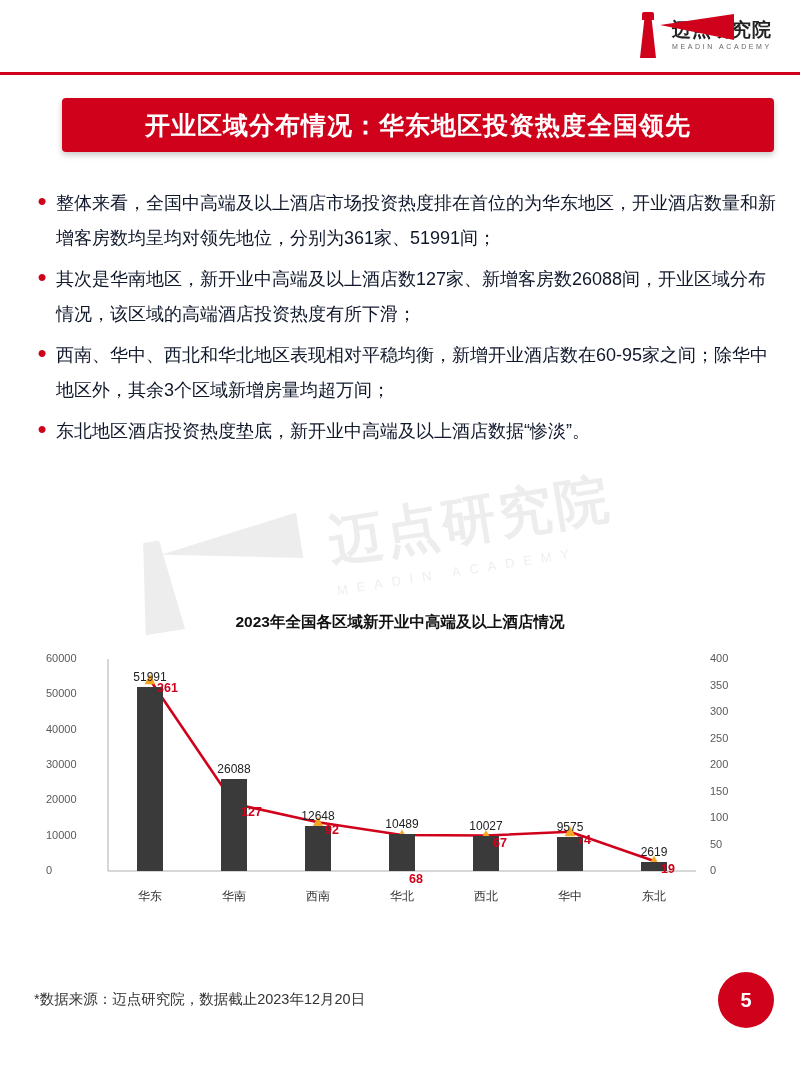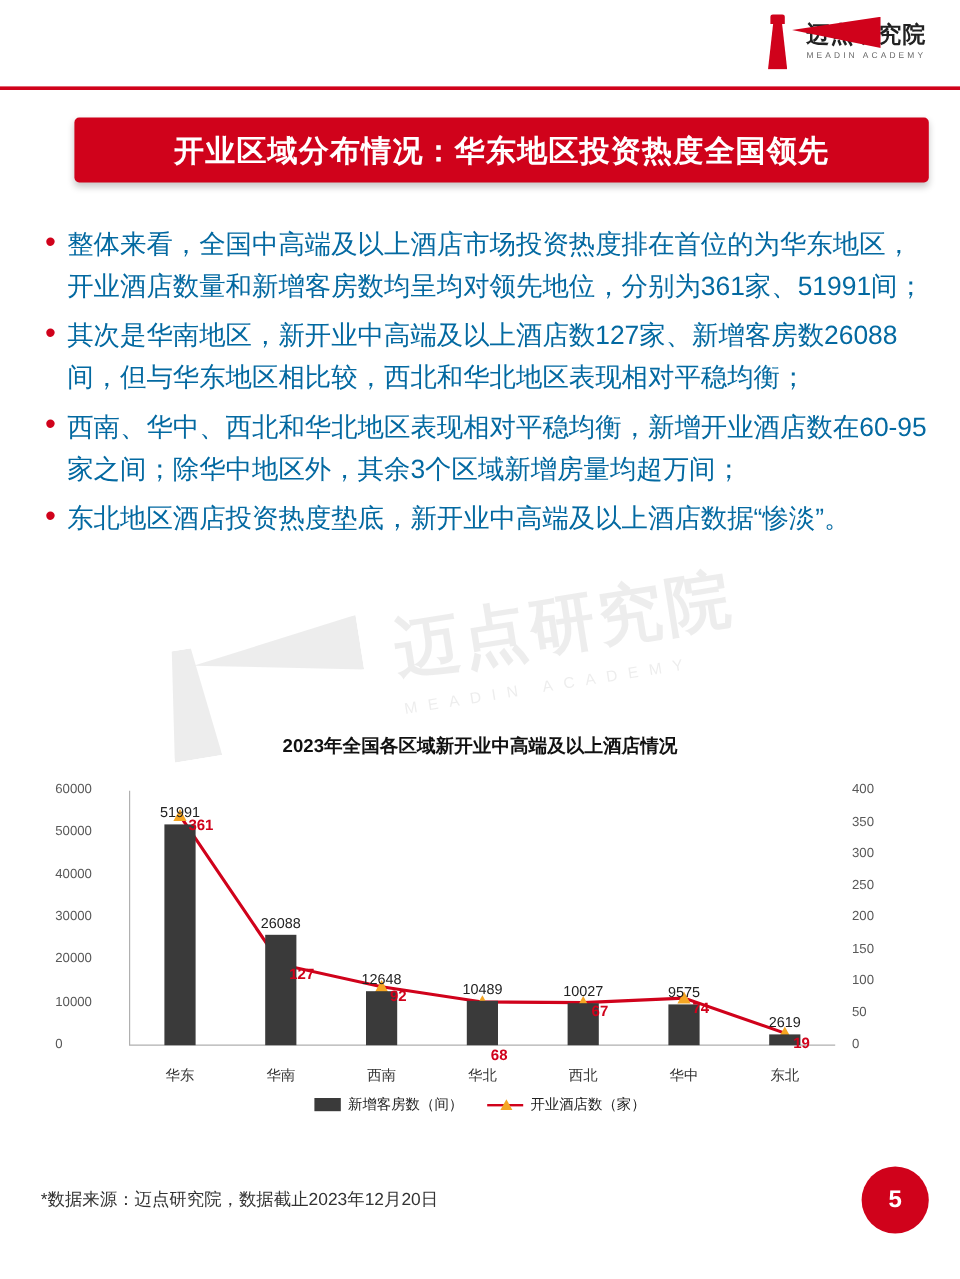--- a/index.html
+++ b/index.html
@@ -88,21 +88,21 @@
   }
   .bullet {
     display: flex; align-items: flex-start;
     margin-bottom: 6px;
   }
   .bullet-dot {
     color: #d0021b; font-size: 26px; line-height: 30px; width: 28px;
     flex: 0 0 28px; text-align: center;
   }
   .bullet-text {
-    font-size: 22px; line-height: 35px; color: #0369a1;
+    font-size: 18px; line-height: 35px; color: #0f172a;
     flex: 1;
   }
 
   
   .chart-wrap {
     position: absolute; left: 46px; top: 612px; width: 708px; height: 330px;
   }
   .chart-title {
     text-align: center; font-size: 15.5px; font-weight: bold; color: #111;
     margin-bottom: 10px;
@@ -196,21 +196,21 @@
   <span>开业区域分布情况：华东地区投资热度全国领先</span>
 </div>
 
 <div class="bullets">
   <div class="bullet">
     <div class="bullet-dot">•</div>
     <div class="bullet-text">整体来看，全国中高端及以上酒店市场投资热度排在首位的为华东地区，开业酒店数量和新增客房数均呈均对领先地位，分别为361家、51991间；</div>
   </div>
   <div class="bullet">
     <div class="bullet-dot">•</div>
-    <div class="bullet-text">其次是华南地区，新开业中高端及以上酒店数127家、新增客房数26088间，但与华东地区相比较，西北和华北地区表现相对平稳均衡；</div>
+    <div class="bullet-text">其次是华南地区，新开业中高端及以上酒店数127家、新增客房数26088间，开业区域分布情况，该区域的高端酒店投资热度有所下滑；</div>
   </div>
   <div class="bullet">
     <div class="bullet-dot">•</div>
     <div class="bullet-text">西南、华中、西北和华北地区表现相对平稳均衡，新增开业酒店数在60-95家之间；除华中地区外，其余3个区域新增房量均超万间；</div>
   </div>
   <div class="bullet">
     <div class="bullet-dot">•</div>
     <div class="bullet-text">东北地区酒店投资热度垫底，新开业中高端及以上酒店数据“惨淡”。</div>
   </div>
 </div>
@@ -267,26 +267,16 @@
       <div class="line-value" style="left: 447px; top: 193.49px;">67</div>
       <div class="bar" style="left: 511px; top: 194.168px; height: 33.8317px; background: rgb(58, 58, 58);"></div>
       <div class="bar-value" style="left: 484px; top: 177.168px;">9575</div>
       <div class="cat-label" style="left: 484px;">华中</div>
       <div class="line-value" style="left: 531px; top: 189.78px;">74</div>
       <div class="bar" style="left: 595px; top: 218.746px; height: 9.2538px; background: rgb(58, 58, 58);"></div>
       <div class="bar-value" style="left: 568px; top: 201.746px;">2619</div>
       <div class="cat-label" style="left: 568px;">东北</div>
       <div class="line-value" style="left: 615px; top: 218.93px;">19</div>
     </div>
-  <div class="legend">
-    <div class="legend-item">
-      <span class="swatch-bar"></span>
-      <span>新增客房数（间）</span>
-    </div>
-    <div class="legend-item">
-      <span class="swatch-line"></span>
-      <span>开业酒店数（家）</span>
-    </div>
-  </div>
 </div>
 
 <div class="source">*数据来源：迈点研究院，数据截止2023年12月20日</div>
 <div class="page-badge">5</div>
 
 </body></html>

